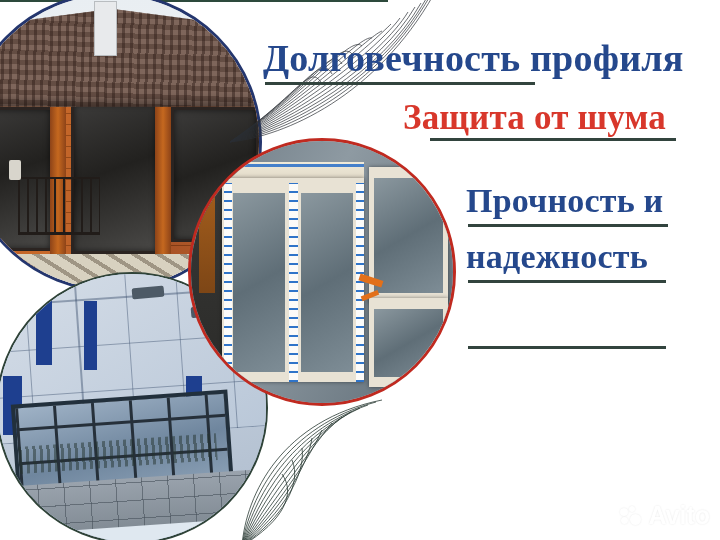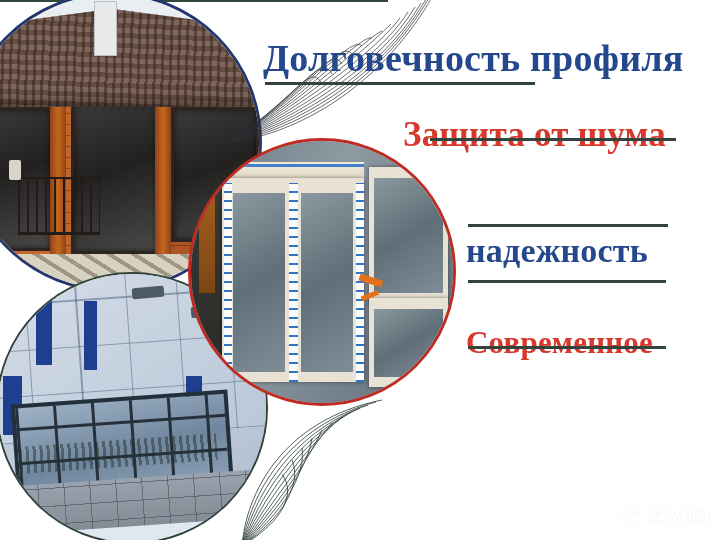--- a/index.html
+++ b/index.html
@@ -124,33 +124,33 @@
     background:
       repeating-linear-gradient(90deg, rgba(70,80,90,.6) 0 1px, transparent 1px 26px),
       repeating-linear-gradient(0deg, rgba(70,80,90,.6) 0 1px, transparent 1px 18px),
       linear-gradient(#9aa3ad,#7d8790);
     transform:rotate(-4deg);}
   .f-snow{position:absolute;left:-4%;bottom:-2%;width:112%;height:8%;background:#dfe8f0;transform:rotate(-4deg);}
 
   
   .txt{position:absolute;white-space:nowrap;font-weight:700;letter-spacing:.2px;}
   .blue{color:#25488c;}
-  .red{color:#d8372b;margin-top:17px;}
+  .red{color:#d8372b;}
   .rule{position:absolute;height:3px;background:#32443e;}
 
   .t1{left:263px;top:36px;font-size:38px;text-align:right;}
   .r1{left:265px;top:82px;width:270px;}
 
   .t2{left:403px;top:98px;font-size:35px;}
   .r2{left:430px;top:138px;width:246px;}
 
   .t3{left:466px;top:182px;font-size:34px;}
   .r3{left:468px;top:224px;width:200px;}
 
-  .t4{left:466px;top:232px;font-size:34px;}
+  .t4{left:466px;top:238px;font-size:34px;}
   .r4{left:468px;top:280px;width:198px;}
 
   .t5{left:466px;top:308px;font-size:31px;}
   .r5{left:468px;top:346px;width:198px;}
 
   .t6{left:466px;top:360px;font-size:31px;}
 
   .t7{left:320px;top:438px;font-size:37px;}
   .r7{left:330px;top:484px;width:388px;height:2px;background:#2d4a3c;}
 
@@ -263,26 +263,26 @@
       <path d="M6,148 C48,122 60,96 46,76"></path>
     </g>
   </svg>
 
   <div class="txt blue t1">Долговечность профиля</div>
   <div class="rule r1"></div>
 
   <div class="txt red t2">Защита от шума</div>
   <div class="rule r2"></div>
 
+  <div class="txt blue t3">Прочность и</div>
   <div class="rule r3"></div>
 
   <div class="txt blue t4">надежность</div>
   <div class="rule r4"></div>
 
-  <div class="txt red t5">Современное</div>
   <div class="rule r5"></div>
 
 
   <div class="r7"></div>
 
   <div class="avito">
     <span class="avito-dots">
       <i class="ad1"></i>
         <i class="ad2"></i>
         <i class="ad3"></i>

